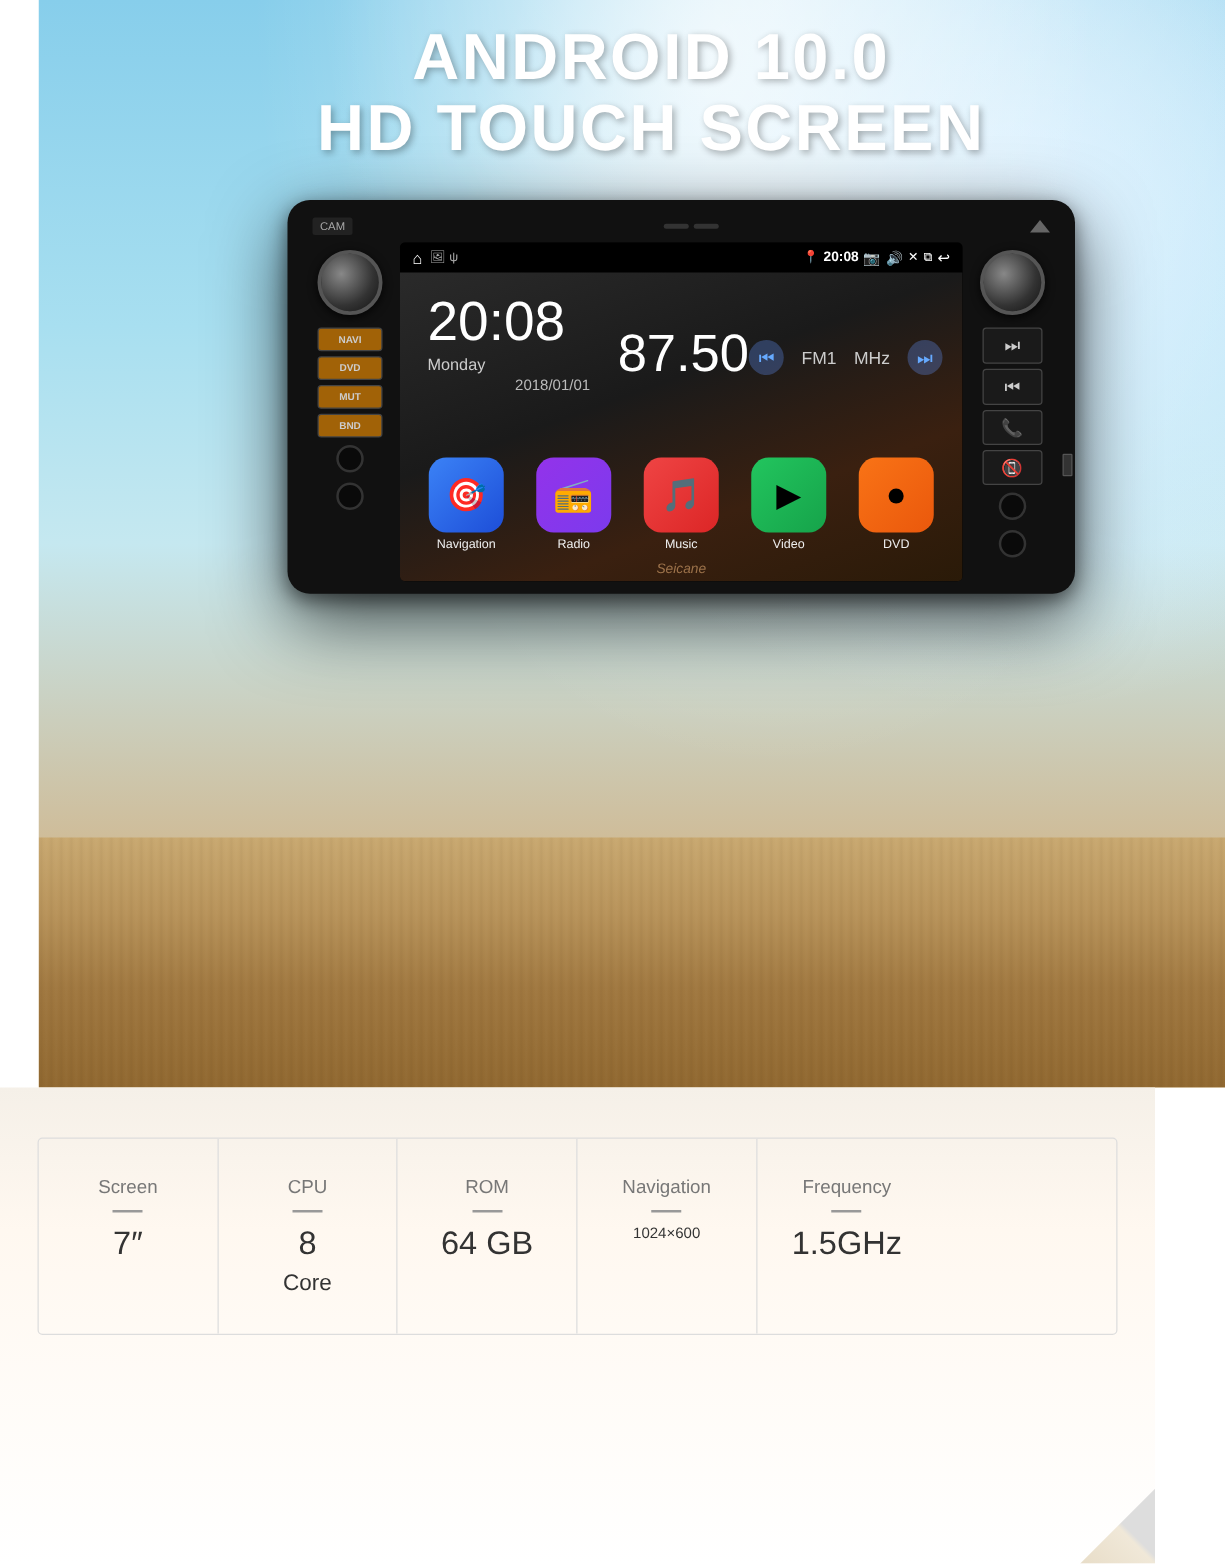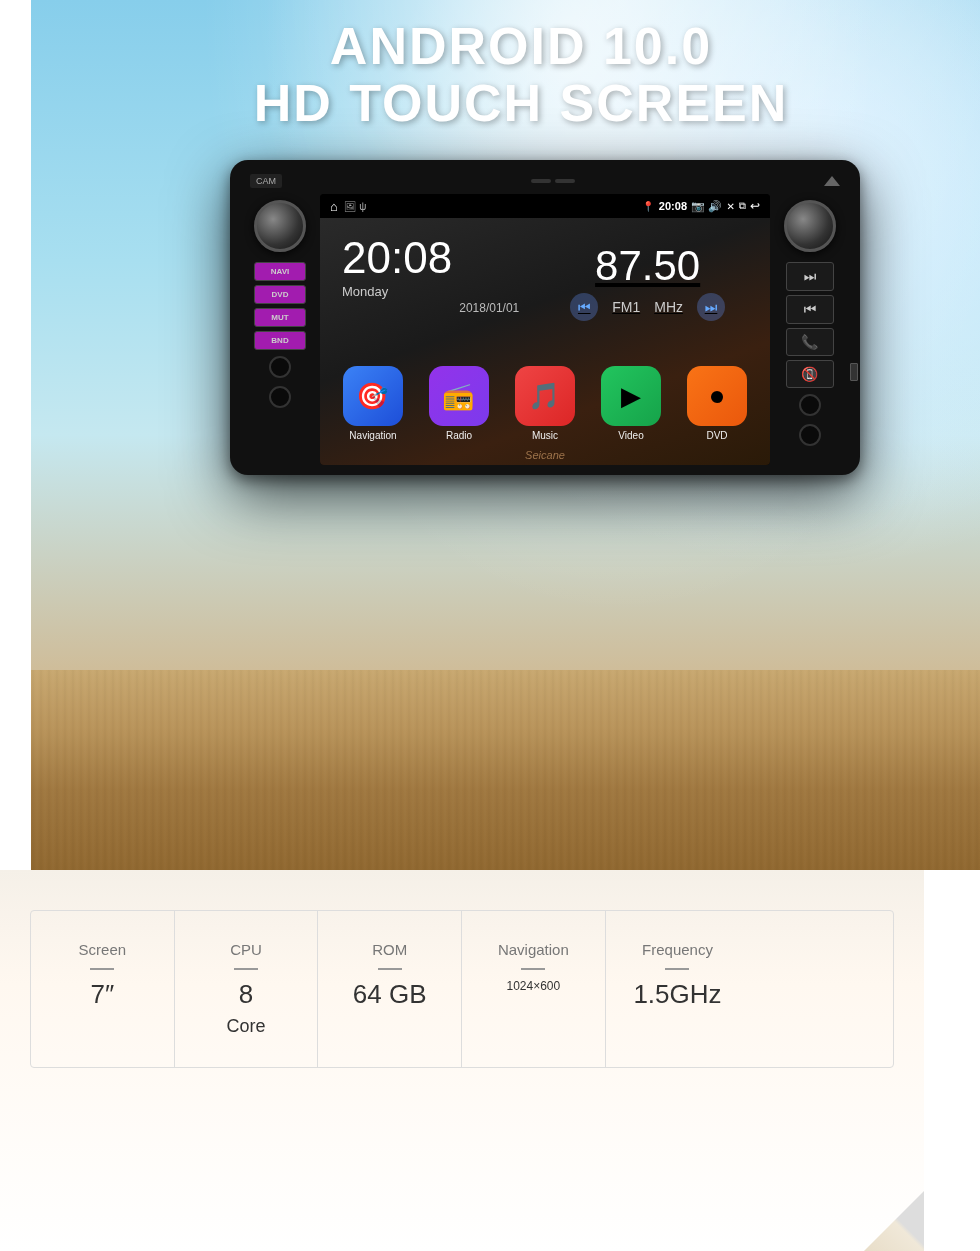--- a/index.html
+++ b/index.html
@@ -135,21 +135,21 @@
       width: 52px;
       height: 52px;
       border-radius: 50%;
       background: radial-gradient(circle at 35% 35%, #888, #333 60%, #111);
       border: 3px solid #555;
       box-shadow: 0 2px 8px rgba(0,0,0,0.8);
       margin-bottom: 6px;
     }
 
     .side-btn {
-      background: #a21caf;
+      background: #a16207;
       border: 1px solid #444;
       border-radius: 3px;
       color: #ccc;
       font-size: 8px;
       font-weight: bold;
       text-align: center;
       padding: 4px 8px;
       width: 52px;
       cursor: pointer;
     }
@@ -247,25 +247,24 @@
     .clock-date {
       font-size: 12px;
       color: #bbb;
       margin-top: 2px;
       text-align: right;
     }
 
     .radio-widget {
       flex: 1.2;
       display: flex;
-      flex-direction: column;
+      flex-direction: row;
       align-items: center;
       justify-content: center;
       padding: 8px;
-      text-decoration: underline;
     }
 
     .radio-freq {
       font-size: 42px;
       font-weight: 300;
       color: #ffffff;
       line-height: 1;
     }
 
     .radio-band-row {

